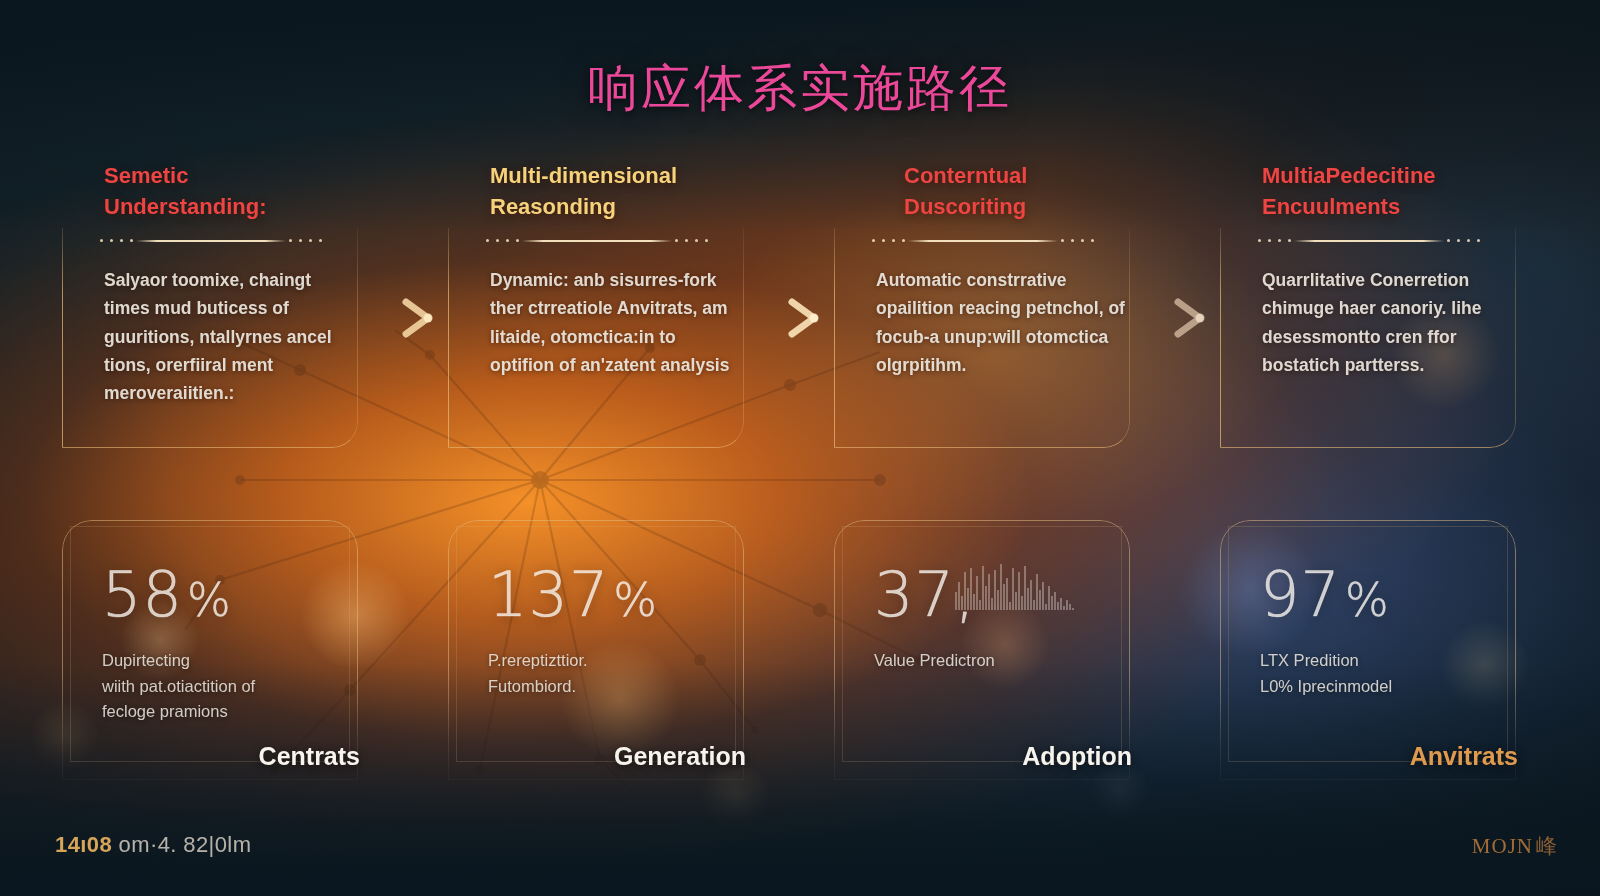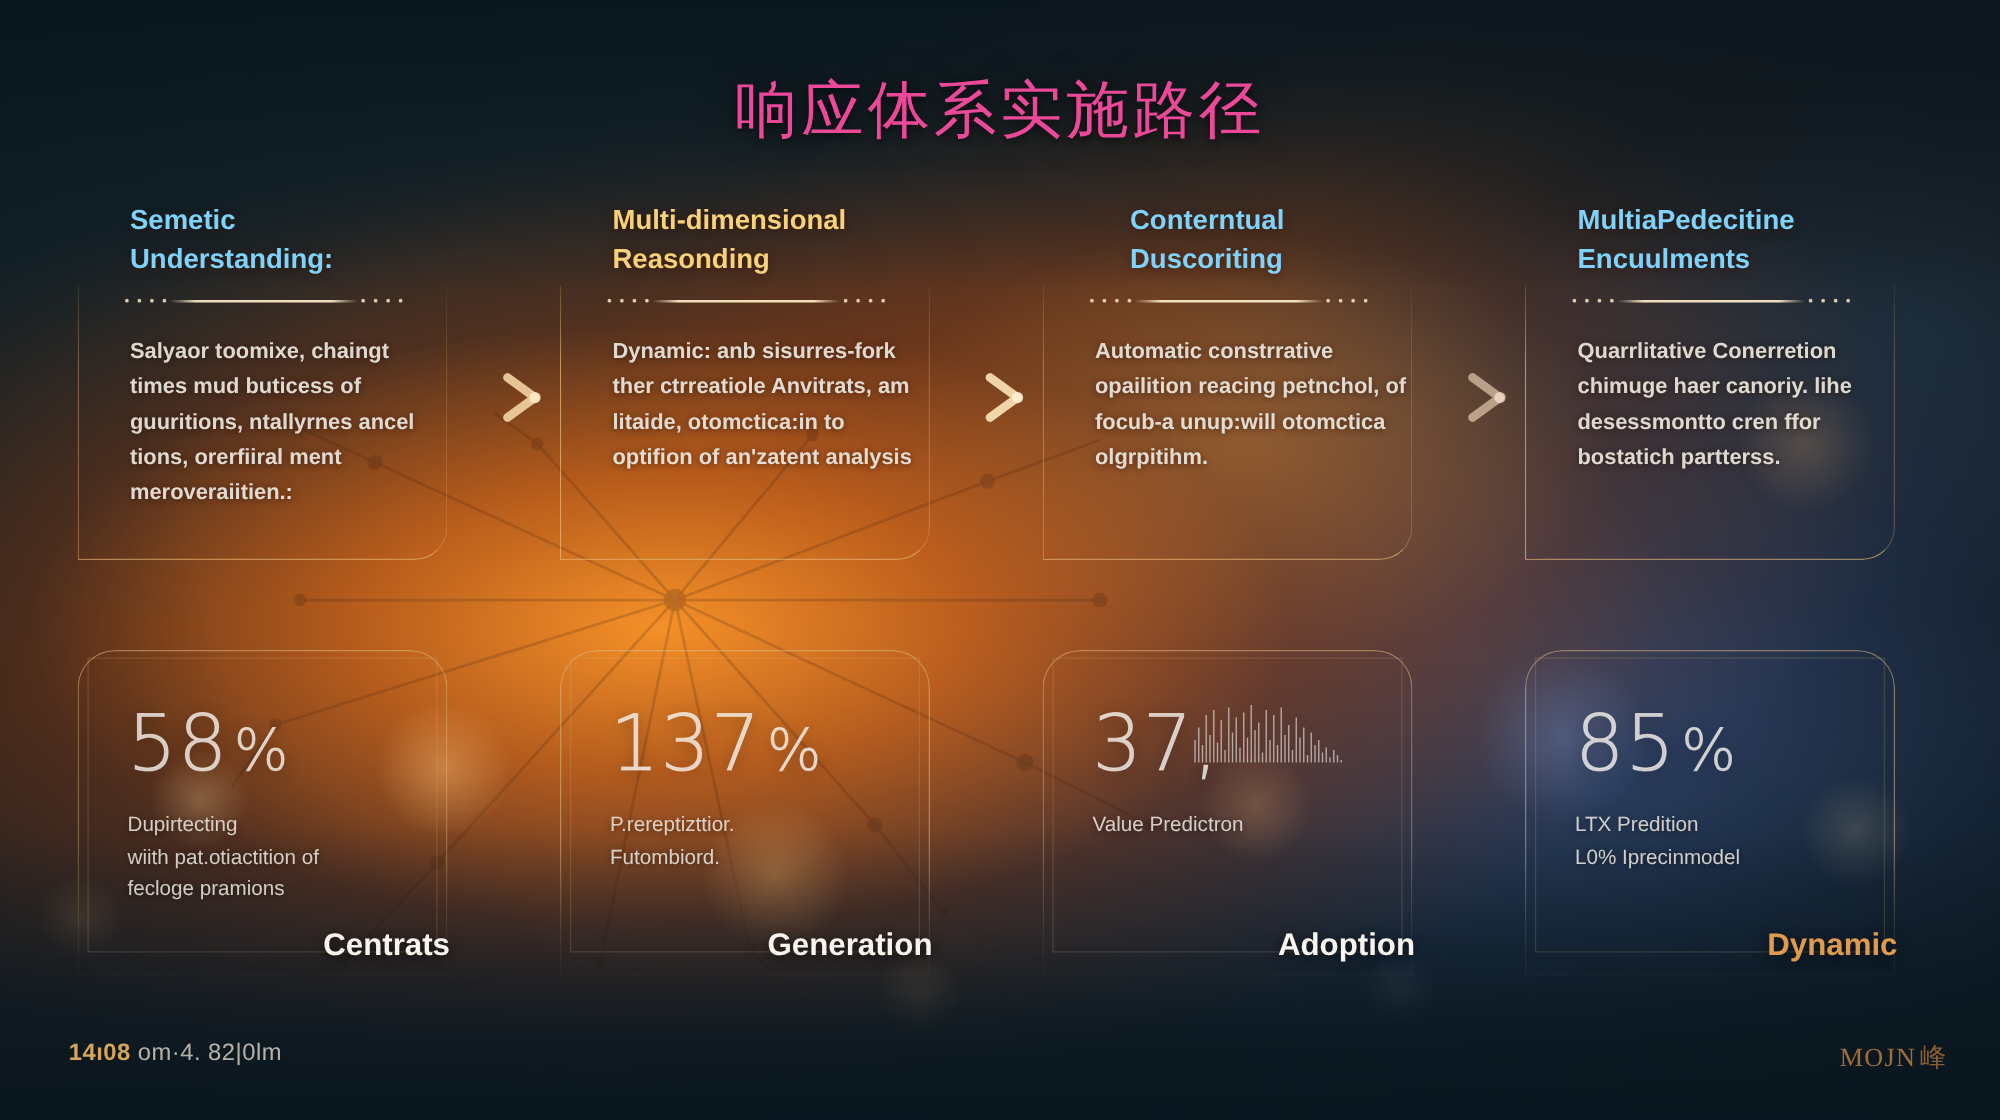--- a/index.html
+++ b/index.html
@@ -72,21 +72,21 @@
     border-right:1.4px solid rgba(232,186,118,.30);
     border-bottom-right-radius:26px;
     border-top-right-radius:0;
     border-top:0;
     -webkit-mask-image:linear-gradient(to bottom, rgba(0,0,0,.25), #000 30%, #000 100%);
             mask-image:linear-gradient(to bottom, rgba(0,0,0,.25), #000 30%, #000 100%);
   }
   .tcard-head {
     position:relative;
     font-size:22px; font-weight:700; line-height:1.42;
-    color:#7dd3fc;
+    color:#ef4444;
     text-shadow:0 2px 8px rgba(60,20,0,.65);
     padding-left:42px; padding-right:8px;
   }
   .tcard-head.pale { color:#f6d27a; }
   .divider {
     position:absolute; left:38px; top:80px; width:222px; height:2px;
   }
   .divider .solid {
     position:absolute; left:36px; top:0; width:150px; height:1.6px;
     background:linear-gradient(90deg, rgba(248,226,180,0) 0%, rgba(250,232,196,.95) 14%, rgba(250,232,196,.95) 86%, rgba(248,226,180,0) 100%);
@@ -150,21 +150,21 @@
     text-align:right;
     font-size:25px; font-weight:700;
     color:#f7f4ee;
     text-shadow:0 2px 9px rgba(0,0,0,.6);
   }
   .stat-label.amber { color:#e09a4e; text-shadow:0 2px 10px rgba(0,0,0,.55); }
 
   
   #footer-left {
     position:absolute; left:55px; top:832px;
-    font-size:19px; color:rgba(224,216,204,.80);
+    font-size:22px; color:rgba(224,216,204,.80);
     letter-spacing:.4px; white-space:nowrap;
   }
   #footer-left b { color:#d6a55a; font-weight:700; }
   #logo {
     position:absolute; right:42px; top:832px;
     font-size:21px; letter-spacing:1px;
     color:#b3763a; opacity:.9;
     font-family:"Liberation Serif", serif;
     white-space:nowrap;
   }
@@ -411,24 +411,24 @@
         </svg>
       </div>
       <div class="stat-desc">Value Predictron</div>
       <div class="stat-label">Adoption</div>
     </div>
 
     <div class="scard" style="left:1158px;">
       <div class="sframe"></div>
       <div class="sframe-in"></div>
       <div class="stat-num">
-        <span>85</span><span class="pct">%</span>
+        <span>97</span><span class="pct">%</span>
       </div>
       <div class="stat-desc">LTX Predition<br>L0% Iprecinmodel</div>
-      <div class="stat-label amber">Dynamic</div>
+      <div class="stat-label amber">Anvitrats</div>
     </div>
   </div>
 
   <div id="footer-left">
     <b>14ı08</b><span> om·4. 82|0lm</span>
   </div>
   <div id="logo">
     <span>MOJN</span><span class="cjk">峰</span>
   </div>
 

